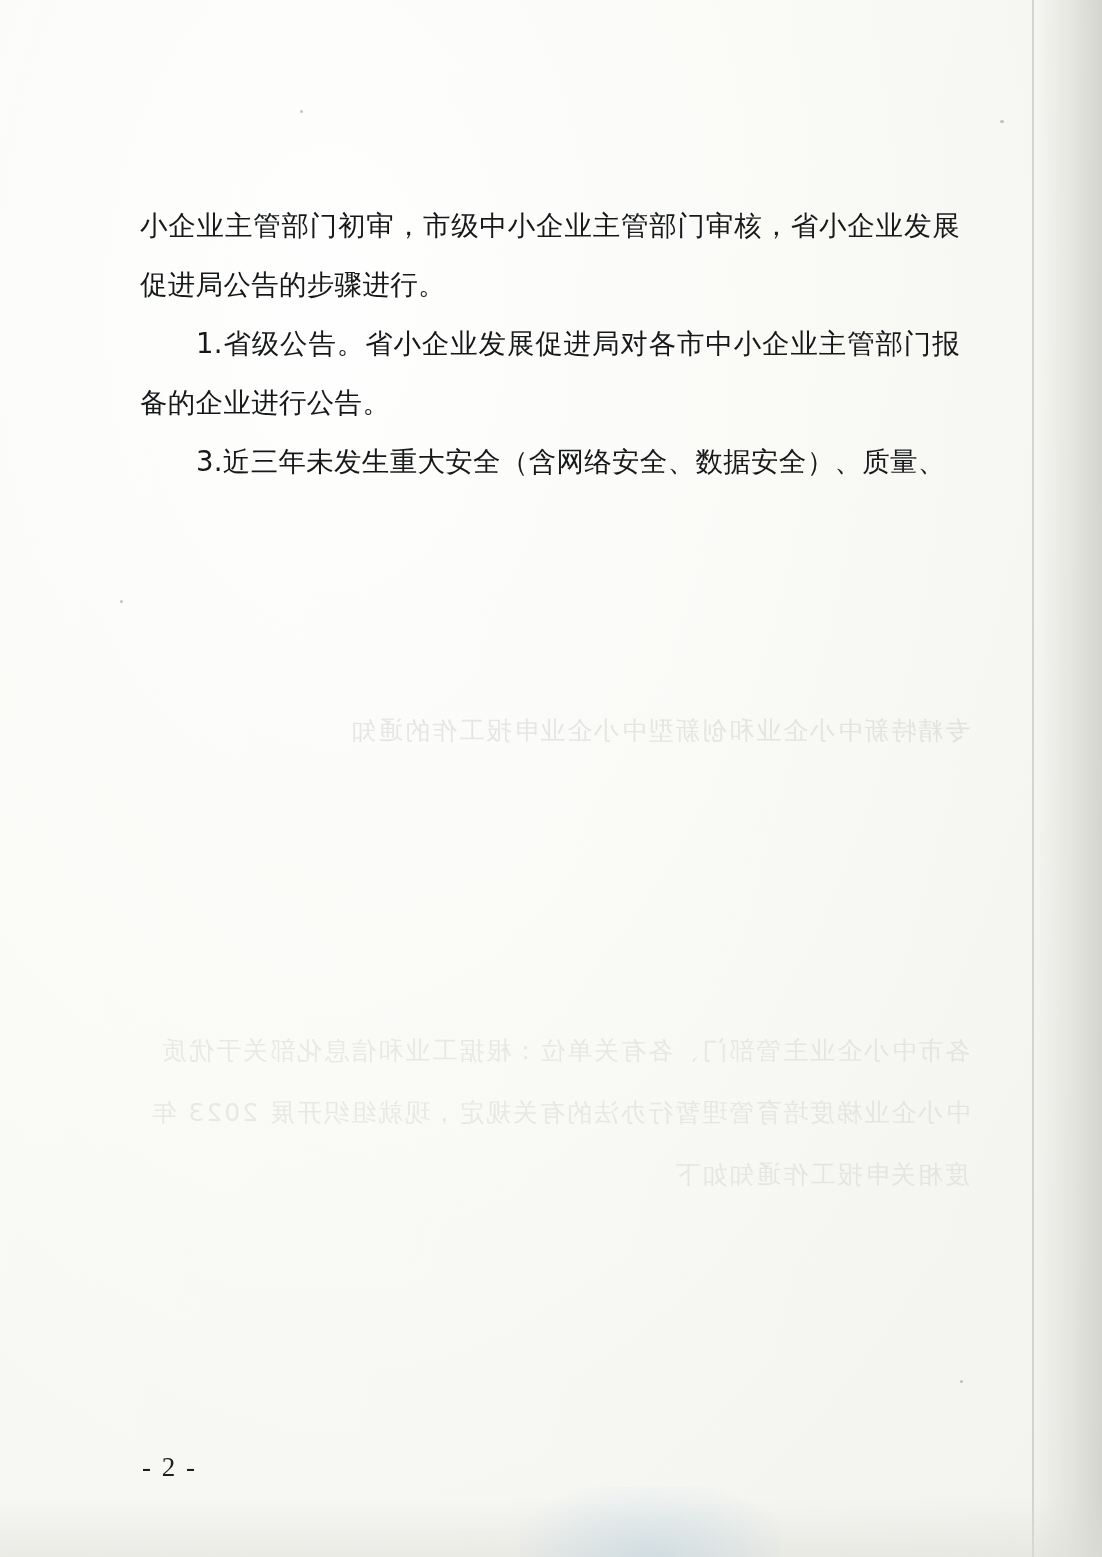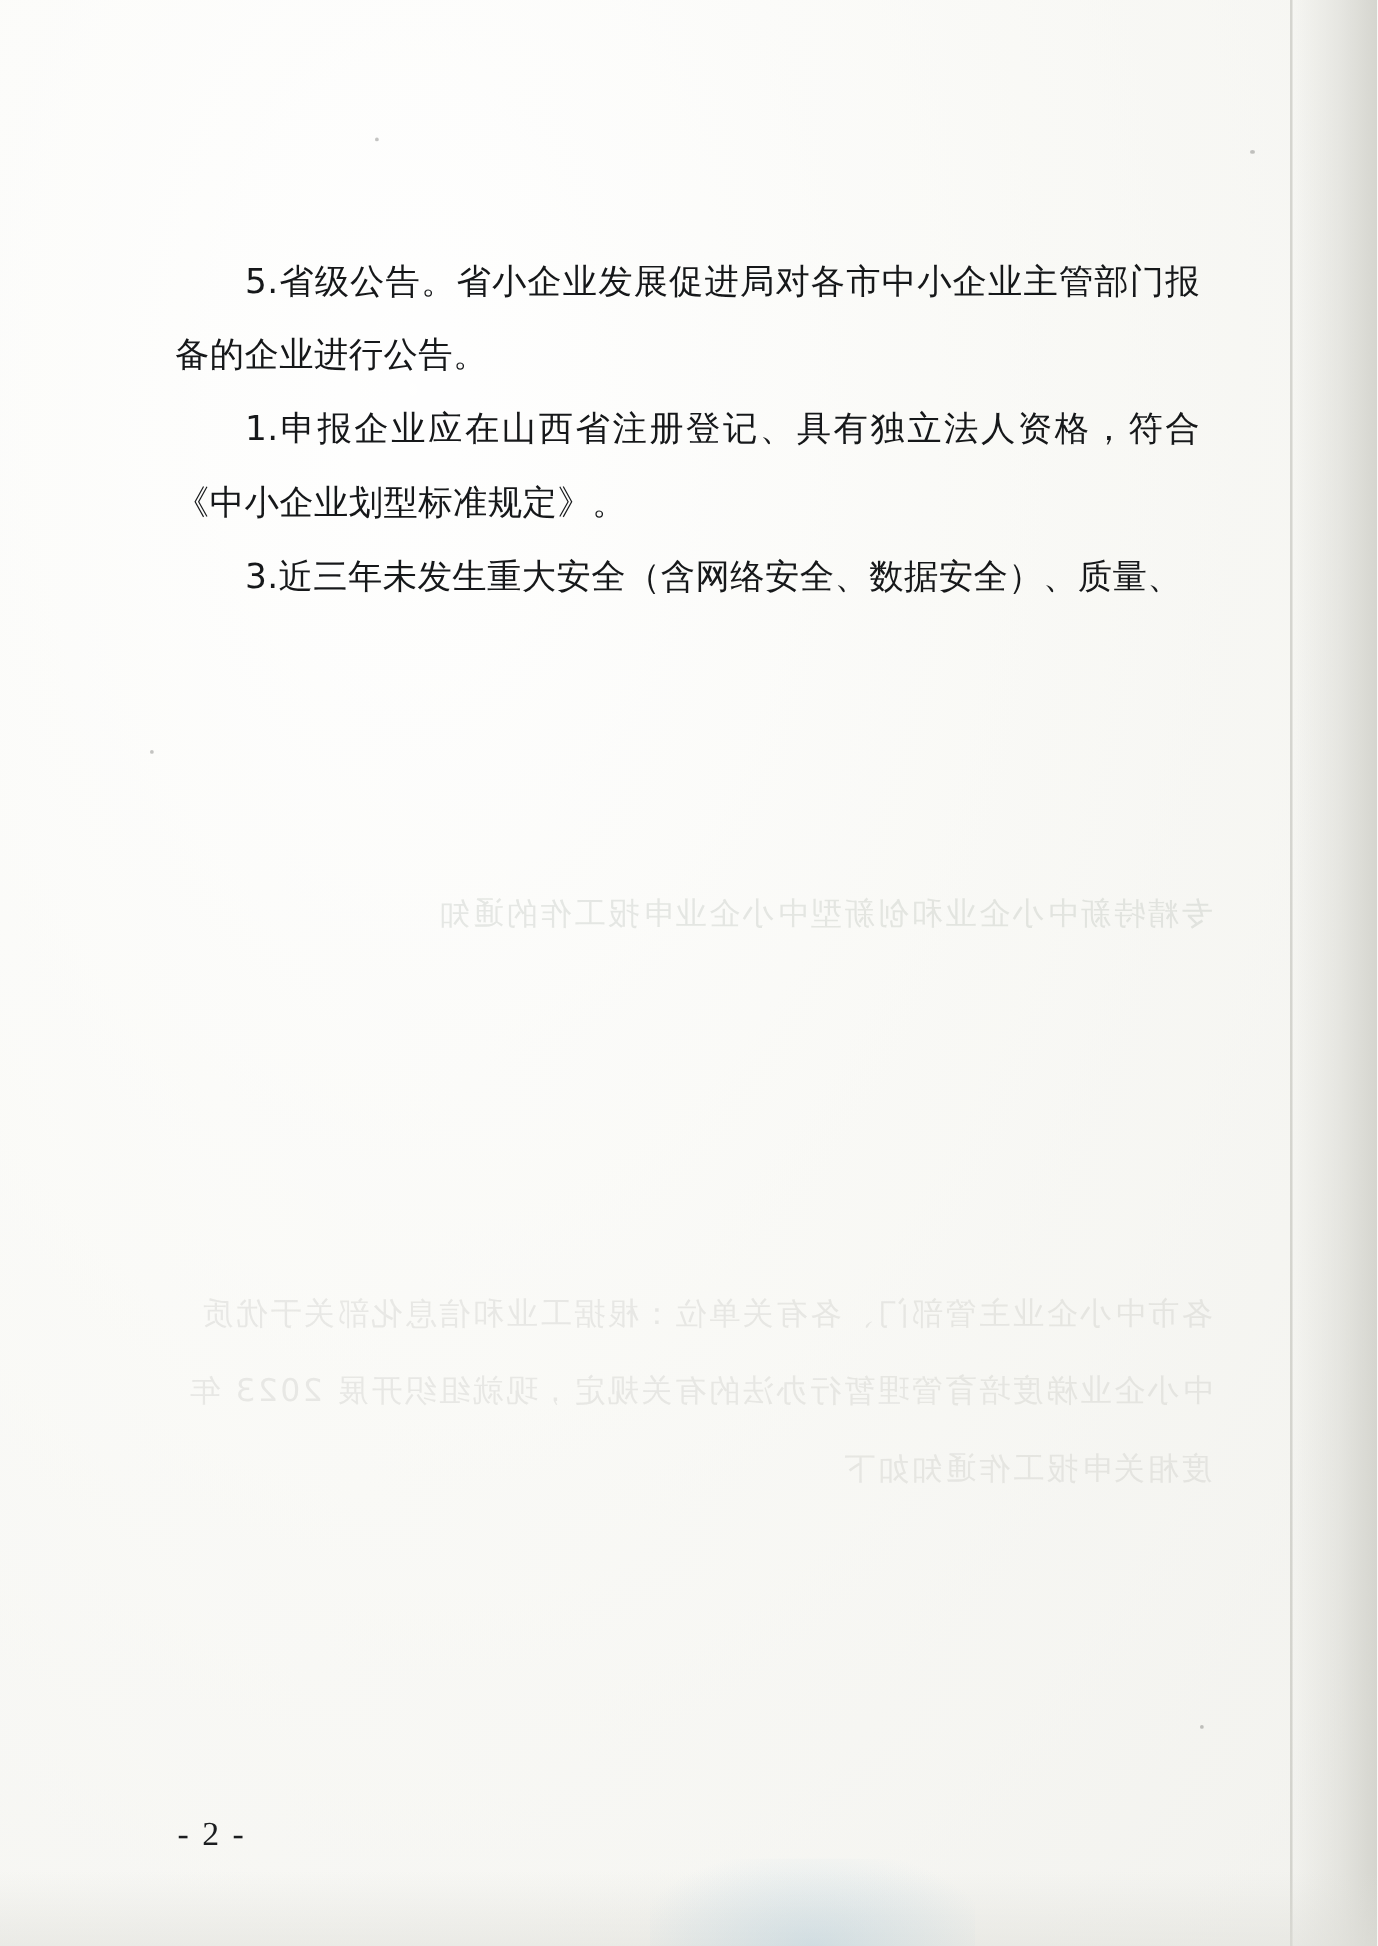--- a/index.html
+++ b/index.html
@@ -137,28 +137,28 @@
 <div class="page">
 
   <div class="scan-tint"></div>
 
   <div class="bleed b1">专精特新中小企业和创新型中小企业申报工作的通知</div>
   <div class="bleed b2">各市中小企业主管部门、各有关单位：根据工业和信息化部关于优质中小企业梯度培育管理暂行办法的有关规定，现就组织开展 2023 年度相关申报工作通知如下</div>
 
   <div class="content">
     <div class="body-text">
 
+      <p class="para">小企业主管部门初审，市级中小企业主管部门审核，省小企业发展促进局公告的步骤进行。</p>
 
 
 
 
-      <p class="para indent">5.省级公告。省小企业发展促进局对各市中小企业主管部门报备的企业进行公告。</p>
+      <p class="para indent">1.省级公告。省小企业发展促进局对各市中小企业主管部门报备的企业进行公告。</p>
 
 
-      <p class="para indent">1.申报企业应在山西省注册登记、具有独立法人资格，符合《中小企业划型标准规定》。</p>
 
 
       <p class="para indent">3.近三年未发生重大安全（含网络安全、数据安全）、质量、</p>
 
     </div>
 
     <div class="page-number">- 2 -</div>
   </div>
 
   <div class="scan-edge-right"></div>

